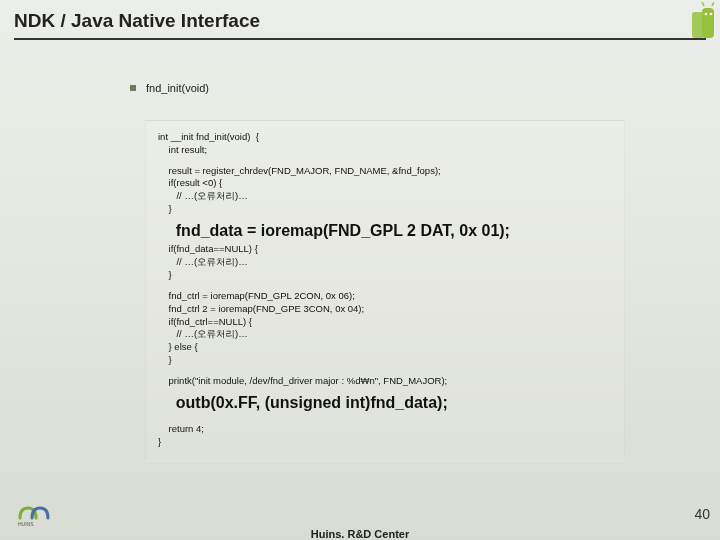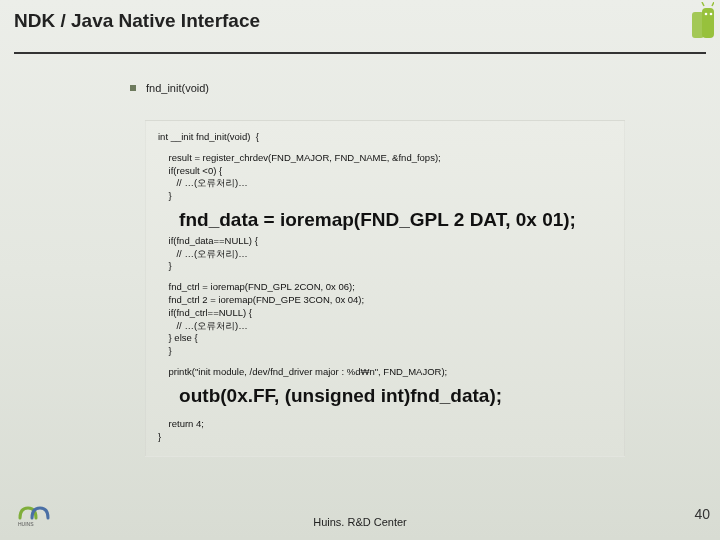--- a/index.html
+++ b/index.html
@@ -4,45 +4,45 @@
 <style>
   * { margin: 0; padding: 0; box-sizing: border-box; }
   html, body { width: 720px; height: 540px; overflow: hidden; font-family: Arial, sans-serif; }
   .slide {
     width: 720px; height: 540px; position: relative;
     background: linear-gradient(to bottom, #eceee9 0%, #e4e7e0 50%, #d8dcd3 100%);
   }
   .header {
     position: absolute; left: 14px; top: 10px; right: 14px;
     font-size: 19px; font-weight: bold; color: #222;
-    border-bottom: 2px solid #333; padding-bottom: 20px;
+    border-bottom: 2px solid #333; padding-bottom: 6px;
   }
   .android-icon {
     position: absolute; right: 6px; top: 2px; width: 50px; height: 40px;
   }
   .bullet-row {
     position: absolute; left: 130px; top: 82px; display: flex; align-items: center;
     font-size: 11px; color: #222;
   }
   .bullet-sq { width: 6px; height: 6px; background: #6d7a5d; margin-right: 10px; }
   .code-box {
     position: absolute; left: 145px; top: 112px; width: 480px;
     background: linear-gradient(to bottom, #ebede7 0%, #dfe2da 100%);
     padding: 10px 12px 12px 12px;
     font-size: 9.5px; color: #111; line-height: 1.35;
     font-family: Arial, sans-serif;
     border: 1px solid rgba(0,0,0,0.03);
     margin-top: 8px;
   }
   .code-box .line { white-space: pre; }
-  .code-box .big { font-size: 19px; font-weight: bold; margin: 4px 0 2px 0; }
+  .code-box .big { font-size: 16px; font-weight: bold; margin: 4px 0 2px 0; }
   .code-box .sep { height: 8px; }
   .footer-center {
-    position: absolute; left: 0; bottom: 12px; width: 100%; text-align: center;
-    font-size: 11px; font-weight: normal; color: #222;
+    position: absolute; left: 0; bottom: 0; width: 100%; text-align: center;
+    font-size: 11px; font-weight: bold; color: #222;
   }
   .page-num {
     position: absolute; right: 10px; bottom: 18px; font-size: 14px; color: #333;
   }
   .huins-logo {
     position: absolute; left: 14px; bottom: 12px; width: 40px; height: 28px;
   }
 </style>
 </head>
 <body>
@@ -62,20 +62,21 @@
     </svg>
   </div>
 
   <div class="bullet-row">
     <span class="bullet-sq"></span>
     <span>fnd_init(void)</span>
   </div>
 
   <div class="code-box">
     <div class="line">int __init fnd_init(void)  {</div>
+    <div class="line">    int result;</div>
     <div class="sep"></div>
     <div class="line">    result = register_chrdev(FND_MAJOR, FND_NAME, &amp;fnd_fops);</div>
     <div class="line">    if(result &lt;0) {</div>
     <div class="line">       // …(오류처리)…</div>
     <div class="line">    }</div>
     <div class="line big">    fnd_data = ioremap(FND_GPL 2 DAT, 0x 01);</div>
     <div class="line">    if(fnd_data==NULL) {</div>
     <div class="line">       // …(오류처리)…</div>
     <div class="line">    }</div>
     <div class="sep"></div>

